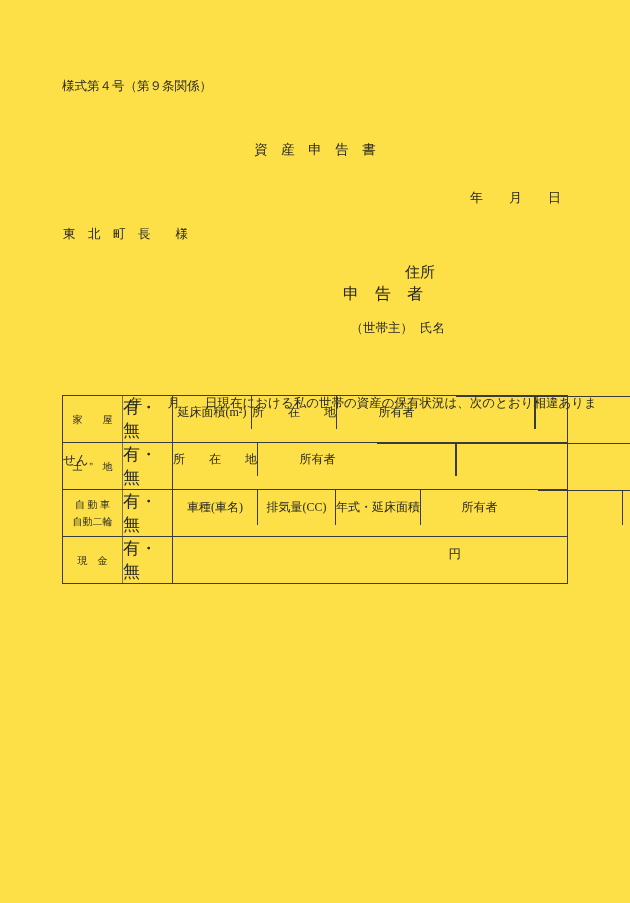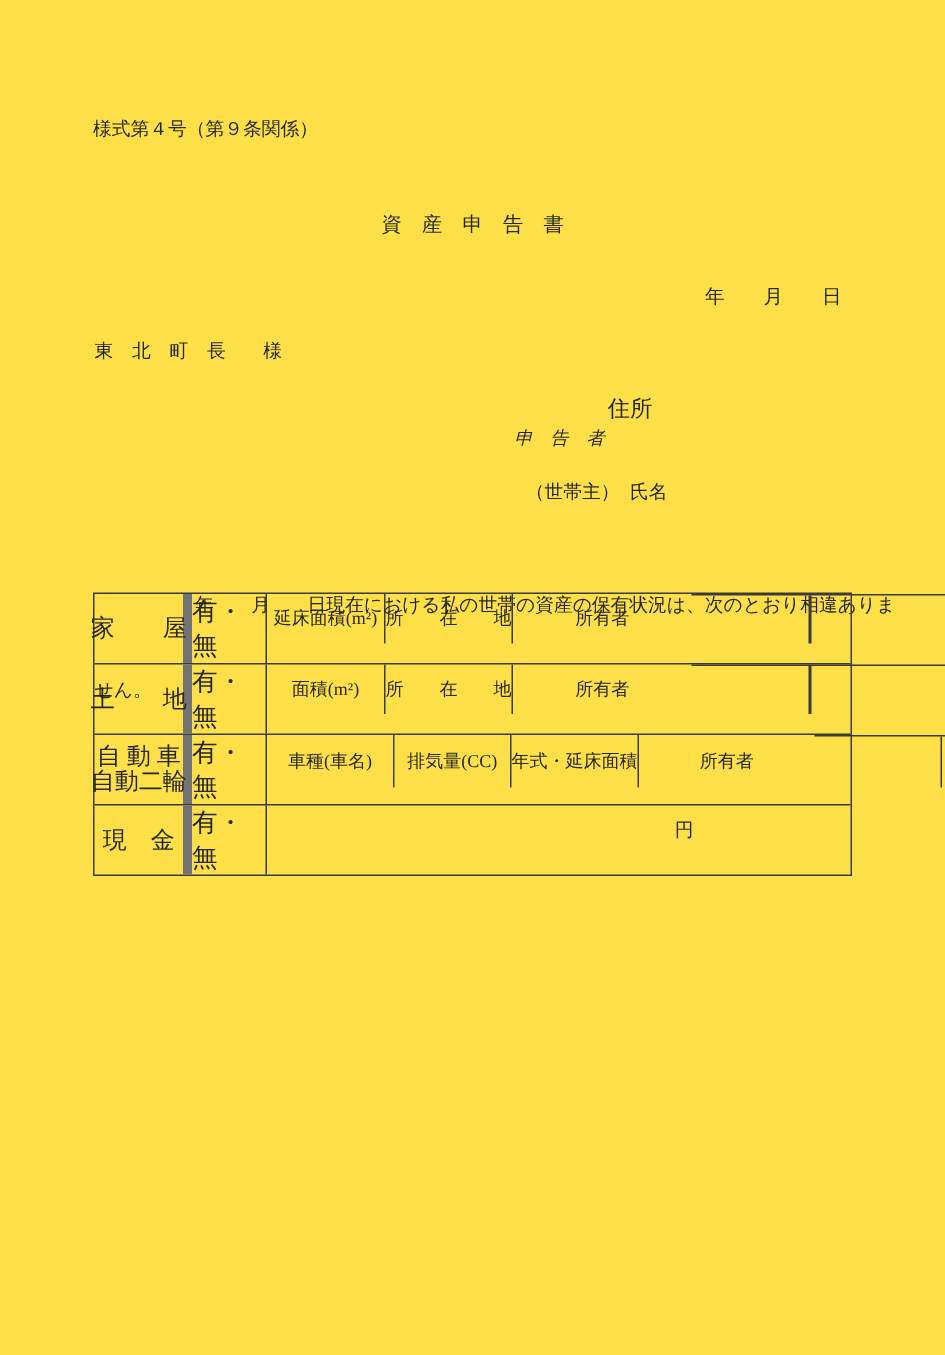--- a/index.html
+++ b/index.html
@@ -12,44 +12,44 @@
     font-family: "Liberation Serif", "DejaVu Serif", serif;
     color: #262626;
     overflow: hidden;
   }
   .abs { position: absolute; white-space: pre; }
   .form-number { left: 62px; top: 78px; font-size: 12.5px; }
   .doc-title { left: 0; top: 141px; width: 100%; text-align: center; font-size: 13.5px; white-space: pre; }
   .date-line { top: 189px; right: 69px; font-size: 13px; }
   .addressee { left: 63px; top: 226px; font-size: 12.5px; }
   .decl-address { left: 405px; top: 263px; font-size: 15px; }
-  .decl-role { left: 343px; top: 284px; font-size: 12px; font-style: italic; }
+  .decl-role { left: 343px; top: 284px; font-size: 16px; }
   .decl-householder { left: 338px; top: 305px; font-size: 12.5px; }
   .decl-householder .name-label { margin-left: 7px; }
   .statement { left: 63px; top: 356px; width: 506px; font-size: 12.5px; line-height: 19px; }
   .statement .line1 { padding-left: 67px; white-space: pre; }
   .statement .line2 { white-space: pre; }
 
   
   .asset-table {
     position: absolute;
     left: 62px; top: 395px;
     width: 506px;
     border: 1px solid #3a3a3a;
     box-sizing: border-box;
     font-size: 12px;
   }
   .sec { display: flex; align-items: stretch; }
   .sec + .sec { border-top: 1px solid #3a3a3a; }
   .cat {
     width: 59px; flex: 0 0 59px;
-    border-right: 6px solid #737373;
+    border-right: 1px solid #737373;
     display: flex; flex-direction: column;
     align-items: center; justify-content: center;
-    font-size: 16px; line-height: 17px; white-space: pre;
+    font-size: 10px; line-height: 17px; white-space: pre;
   }
   .yn {
     width: 49px; flex: 0 0 49px;
     border-right: 1px solid #3a3a3a;
     display: flex; align-items: center; justify-content: center;
     font-size: 17px;
   }
   .rows { flex: 1 1 auto; display: flex; }
   .r { display: flex; height: 33px; box-sizing: border-box; align-items: stretch; }
   .sec-car .r { height: 35px; }
@@ -124,21 +124,20 @@
           <div class="c cw3"></div>
         </div>
       </div>
     </div>
 
     <div class="sec">
       <div class="cat">土　　地</div>
       <div class="yn">有・無</div>
       <div class="rows">
         <div class="r">
-          <div class="c br cw1">面積(m²)</div>
           <div class="c br cw2">所　　在　　地</div>
           <div class="c cw3">所有者</div>
         </div>
         <div class="r">
           <div class="c br cw1"></div>
           <div class="c br cw2"></div>
           <div class="c cw3"></div>
         </div>
         <div class="r">
           <div class="c br cw1"></div>

